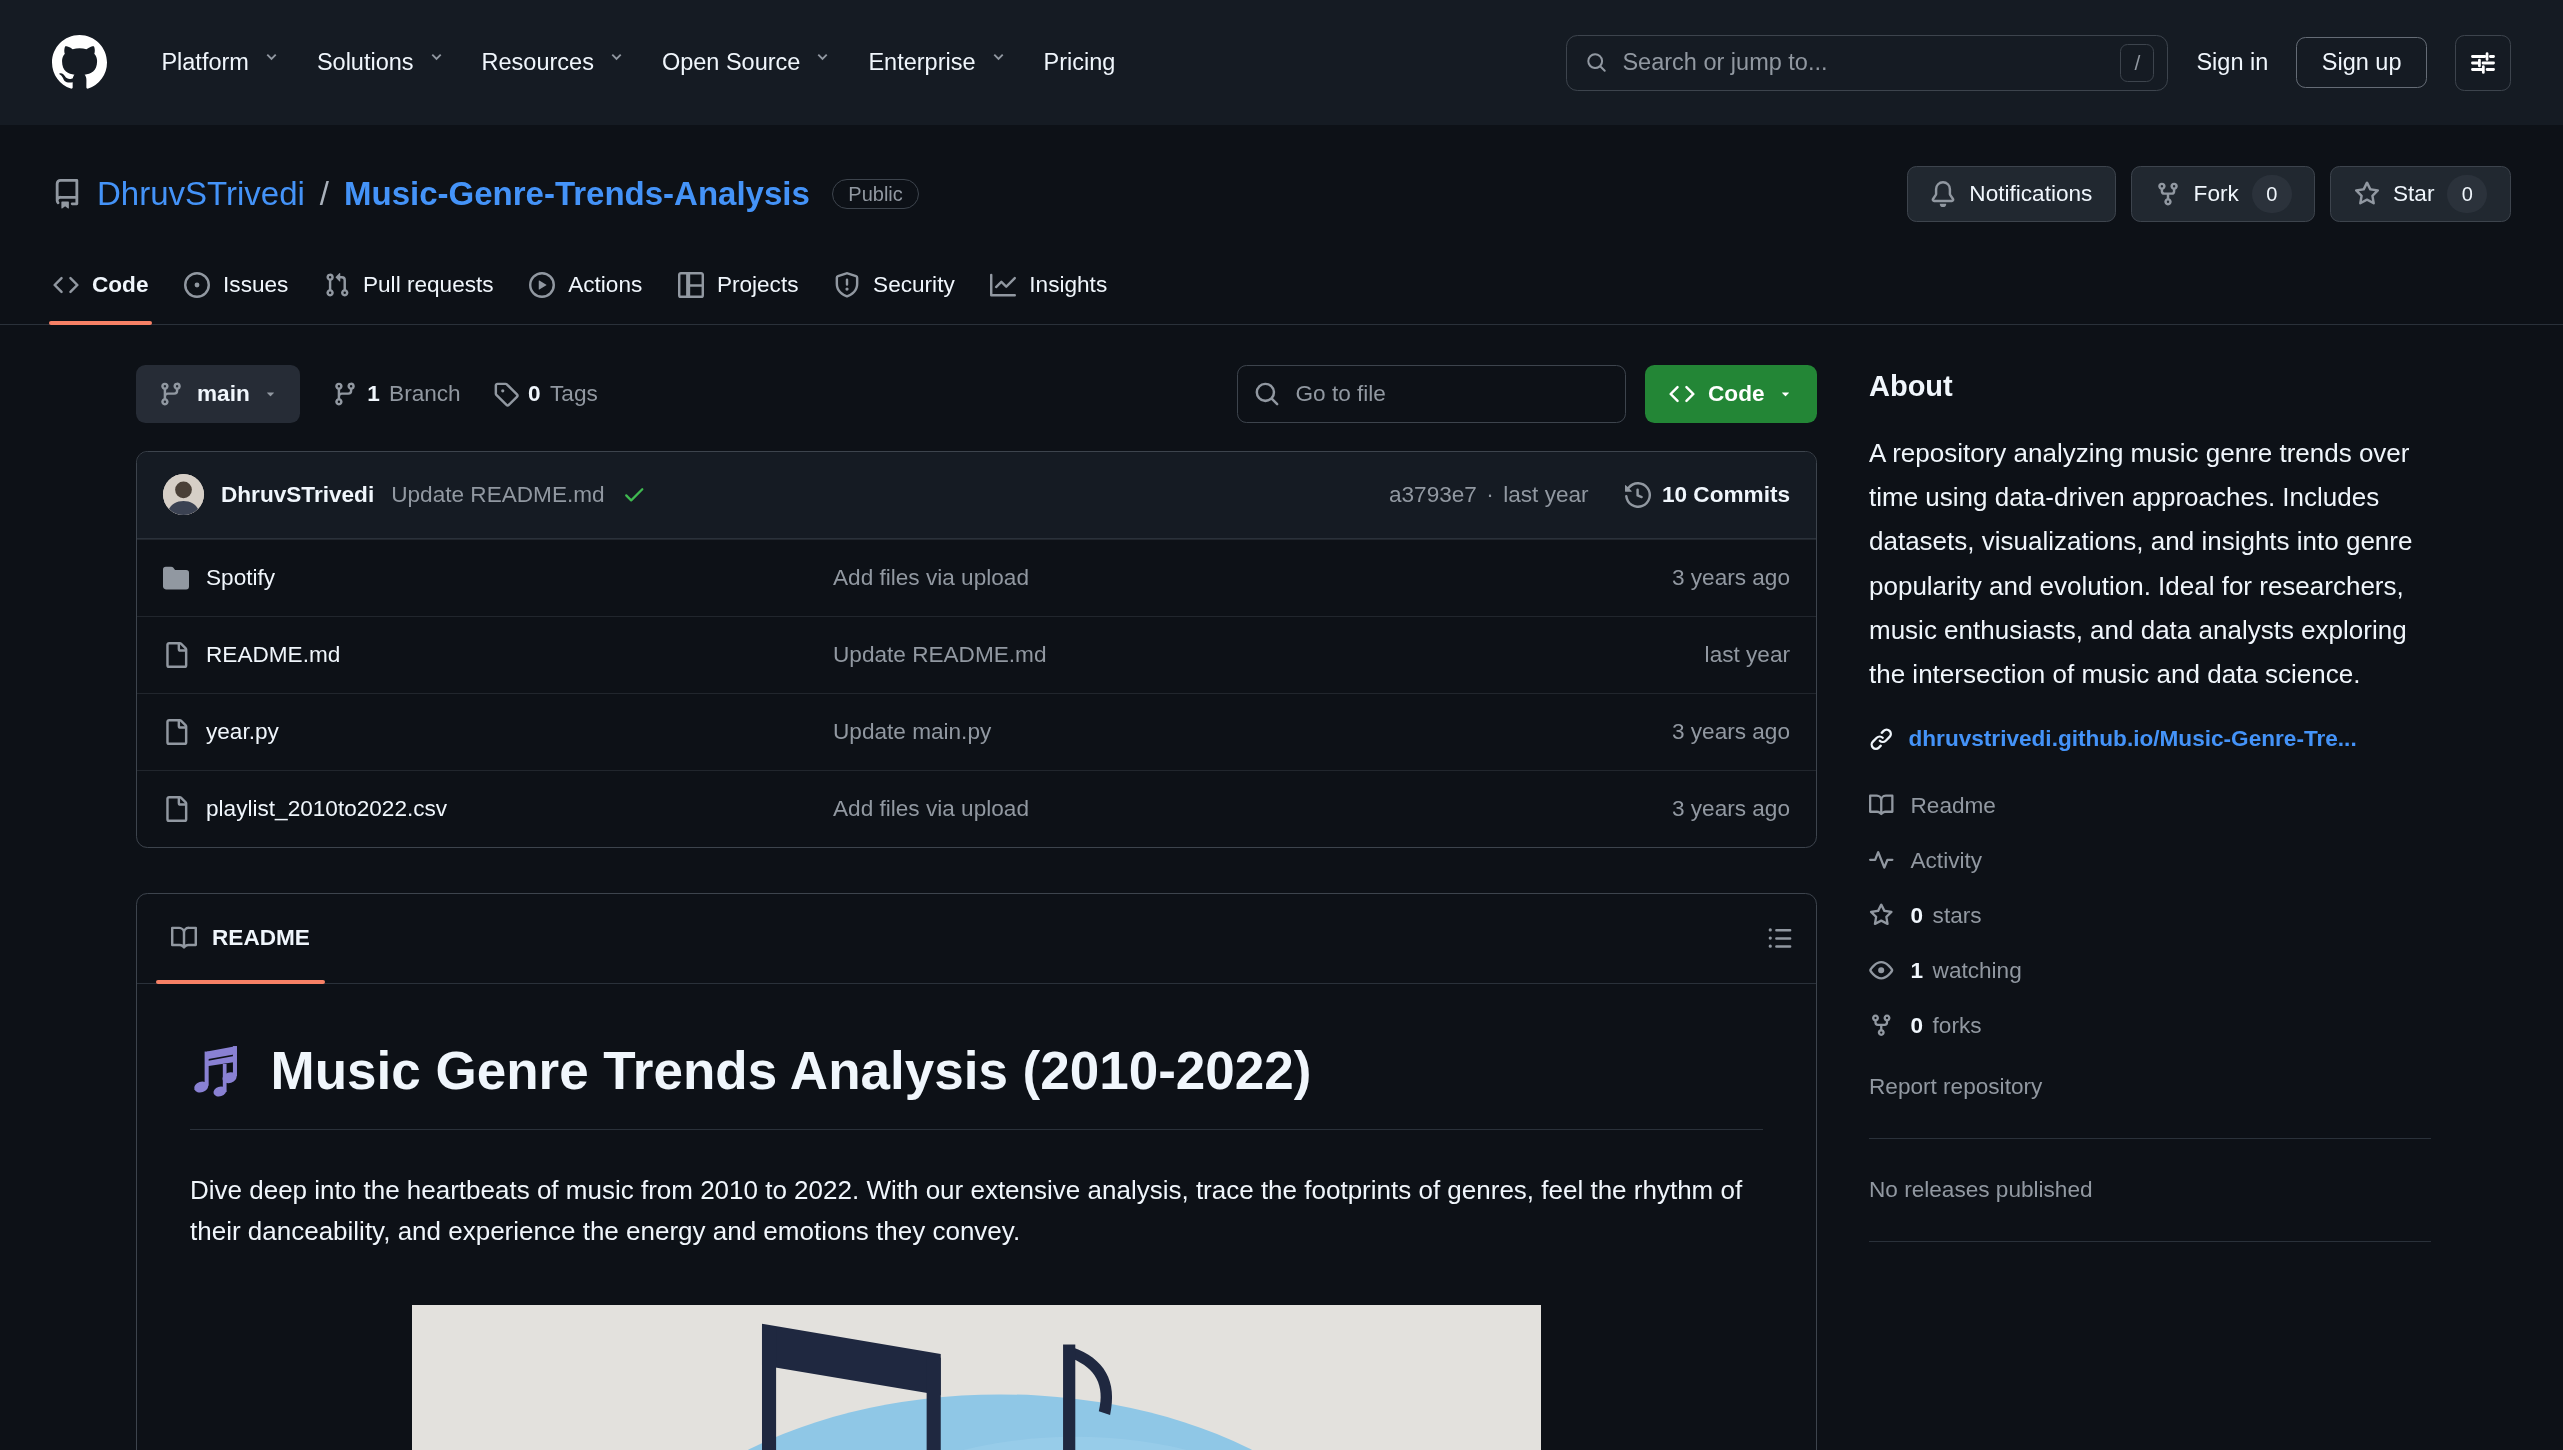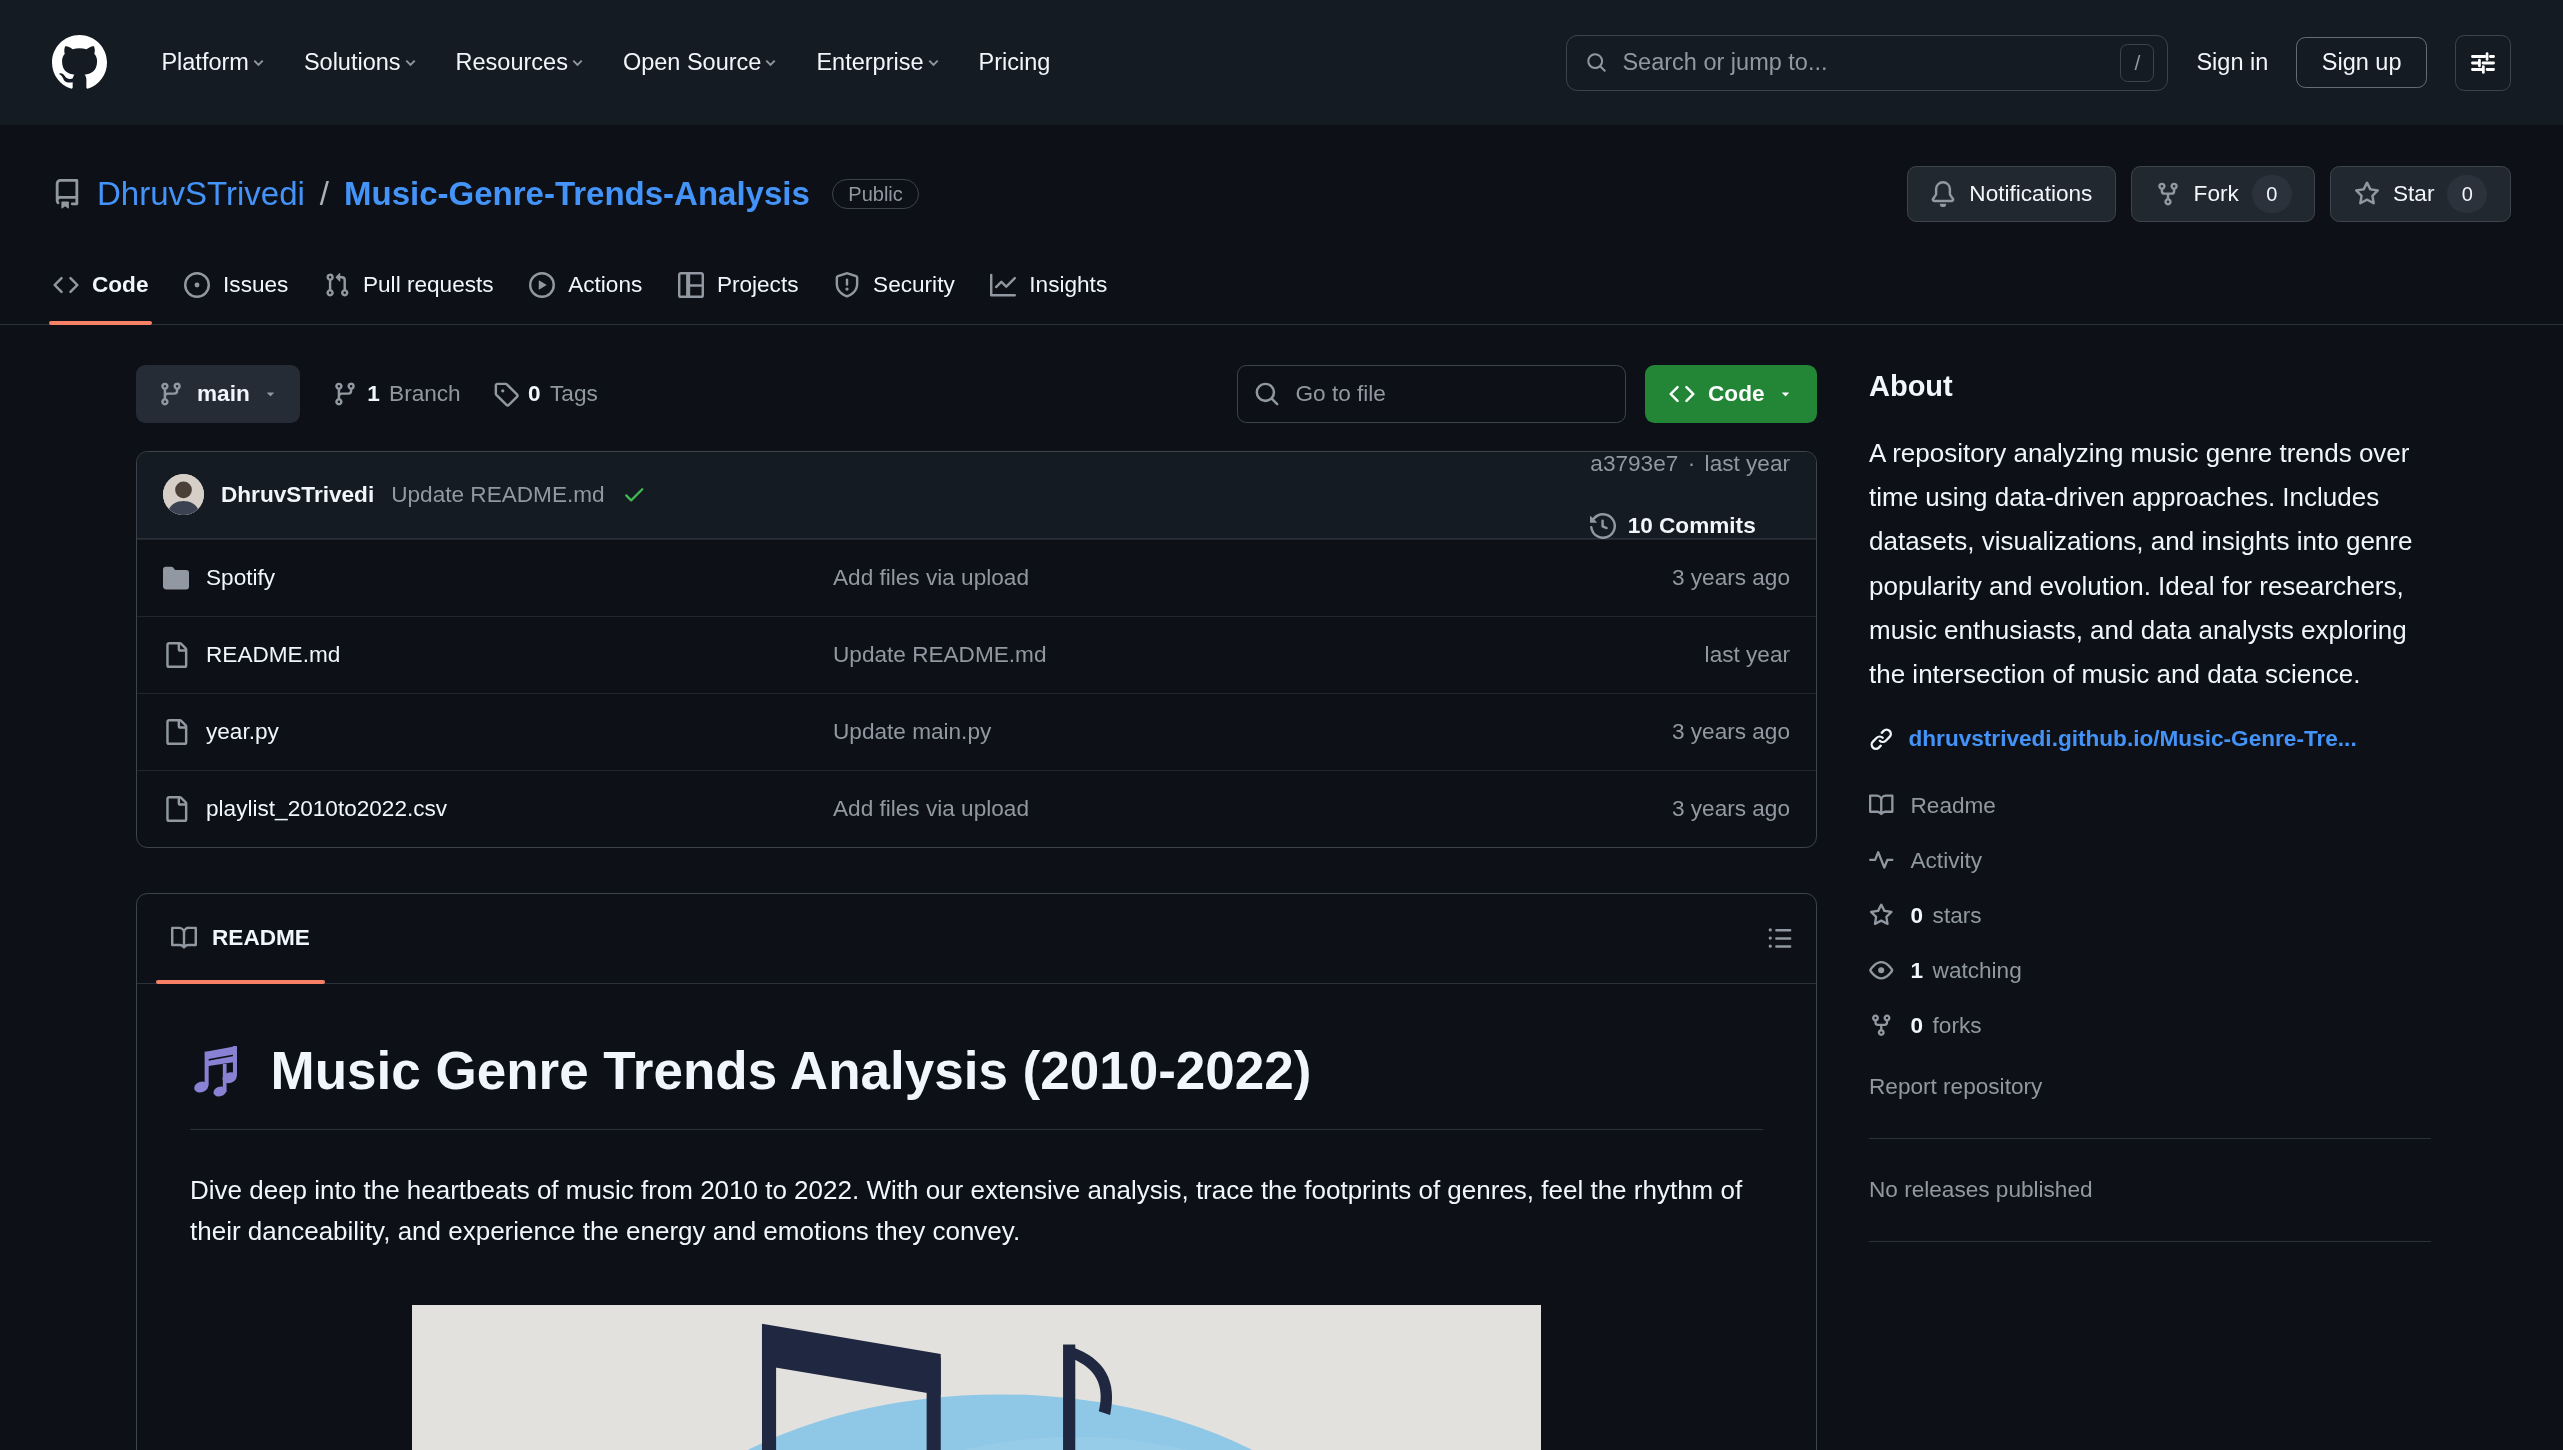--- a/index.html
+++ b/index.html
@@ -25,21 +25,21 @@
   a{text-decoration:none;color:inherit;cursor:pointer}
   .icon{width:26px;height:26px;flex:none;display:block}
   .icon-sm{width:21px;height:21px;flex:none;display:block}
 
   
   .topnav{height:125px;background:var(--bg-header);display:flex;align-items:center;justify-content:space-between;padding:0 52px;}
   .nav-left{display:flex;align-items:center;gap:26px;}
   .gh-logo{width:55px;height:55px;color:#fff;margin-right:9.4px}
   .gh-logo svg{width:100%;height:100%}
   .nav-items{display:flex;align-items:center;}
-  .nav-item{display:flex;align-items:center;gap:2px;padding:0 19px;font-size:23.5px;font-weight:500;color:var(--fg);cursor:pointer;}
+  .nav-item{display:flex;align-items:flex-start;gap:15px;padding:0 19px;font-size:23.5px;font-weight:500;color:var(--fg);cursor:pointer;}
   .nav-item .chev{width:15px;height:15px;color:var(--fg-muted)}
   .nav-right{display:flex;align-items:center;gap:28px;}
   .searchbox{display:flex;align-items:center;gap:15px;width:602px;height:56px;border:1.9px solid var(--border);border-radius:11.3px;padding:0 13px 0 19px;color:var(--fg-muted);background:transparent;}
   .searchbox input{flex:1;background:transparent;border:none;outline:none;color:var(--fg);font-size:23.5px;font-family:inherit;}
   .searchbox input::placeholder{color:var(--fg-muted);opacity:1}
   .slash-key{width:34px;height:38px;border:1.9px solid var(--border);border-radius:7.5px;display:flex;align-items:center;justify-content:center;font-size:21px;color:var(--fg-muted);flex:none}
   .signin{font-size:23.5px;font-weight:500;color:var(--fg)}
   .signup{font-size:23.5px;font-weight:500;color:var(--fg);border:1.9px solid #656c76;border-radius:9.4px;padding:11.3px 24.5px;}
   .sliders-btn{width:56px;height:56px;border:1.9px solid var(--border);border-radius:9.4px;display:flex;align-items:center;justify-content:center;color:#fff;background:transparent;cursor:pointer}
 
@@ -84,21 +84,21 @@
   .code-btn{display:flex;align-items:center;gap:13px;height:58px;background:var(--green);border:none;border-radius:9.4px;padding:0 24.5px;font-size:22.6px;font-weight:700;color:#fff;cursor:pointer;font-family:inherit}
   .code-btn .caret{color:#fff}
 
   .file-card{margin-top:28px;border:1.9px solid var(--border);border-radius:11.3px;overflow:hidden;}
   .commit-row{height:87px;background:var(--bg-header);display:flex;align-items:center;justify-content:space-between;padding:0 26px;border-bottom:1.9px solid var(--border-muted);}
   .commit-left{display:flex;align-items:center;gap:17px;font-size:22.6px;min-width:0}
   .avatar{width:41px;height:41px;border-radius:50%;overflow:hidden;flex:none;background:#d6cfc7}
   .commit-author{font-weight:700}
   .commit-msg{color:var(--fg-muted)}
   .commit-check{width:24.5px;height:24.5px;color:var(--check)}
-  .commit-right{display:flex;gap:36px;font-size:22.6px;color:var(--fg-muted);flex-direction:column;}
+  .commit-right{display:flex;align-items:center;gap:36px;font-size:22.6px;color:var(--fg-muted);}
   .sha-group{display:flex;align-items:center;gap:9.4px}
   .commits-link{display:flex;align-items:center;gap:11.3px;color:var(--fg);font-weight:700;cursor:pointer}
   .commits-link .icon{color:var(--fg-muted)}
   .file-row{display:grid;grid-template-columns:670px 1fr auto;align-items:center;height:77px;padding:12px 26px;border-top:1.9px solid #21262d;font-size:22.6px;}
   .file-row:first-of-type{border-top:none}
   .file-name{display:flex;align-items:center;gap:17px;min-width:0}
   .file-name .icon{color:var(--fg-muted)}
   .file-name a{color:var(--fg)}
   .file-msg{color:var(--fg-muted);white-space:nowrap;overflow:hidden;text-overflow:ellipsis;padding-right:38px}
   .file-age{color:var(--fg-muted);text-align:right;white-space:nowrap}

